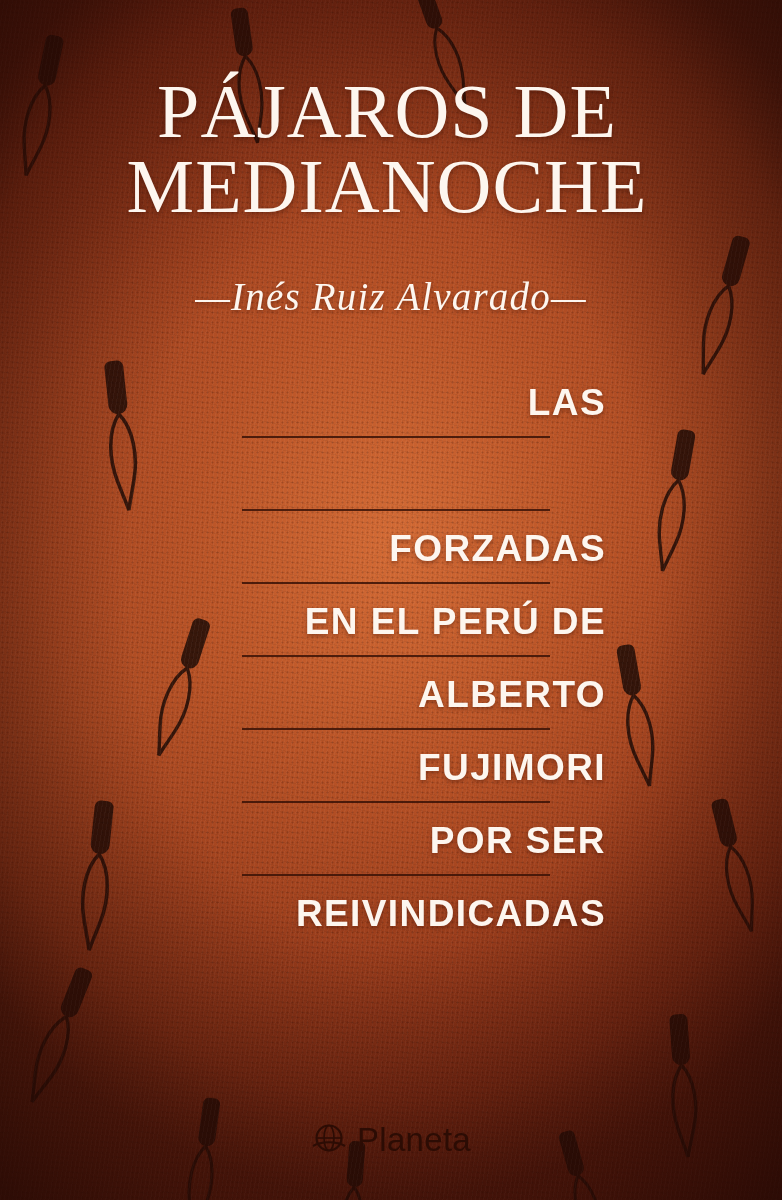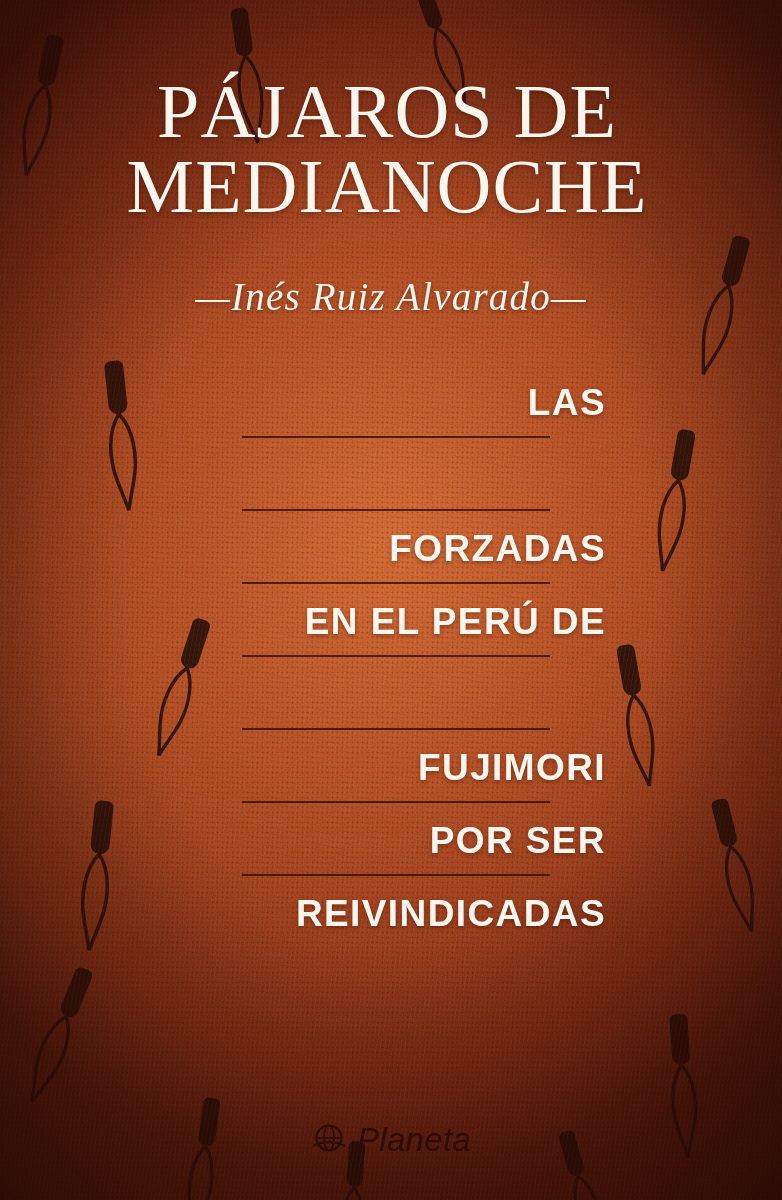--- a/index.html
+++ b/index.html
@@ -124,21 +124,20 @@
   .publisher {
     position: absolute;
     bottom: 40px;
     left: 0;
     right: 0;
     display: flex;
     align-items: center;
     justify-content: center;
     gap: 10px;
     color: #2c0c04;
-    font-style: italic;
   }
   .publisher .mark { display: block; }
   .publisher .name {
     font-family: "Liberation Sans", sans-serif;
     font-size: 33px;
     letter-spacing: 0.3px;
     color: #2c0c04;
   }
 </style>
 </head>
@@ -257,20 +256,21 @@
       </div>
       <div class="sub-line">
         <div class="txt">FORZADAS</div>
         <div class="rule"></div>
       </div>
       <div class="sub-line">
         <div class="txt">EN EL PERÚ DE</div>
         <div class="rule"></div>
       </div>
       <div class="sub-line">
+        <div class="txt">ALBERTO</div>
         <div class="rule"></div>
       </div>
       <div class="sub-line">
         <div class="txt">FUJIMORI</div>
         <div class="rule"></div>
       </div>
       <div class="sub-line">
         <div class="txt">POR SER</div>
         <div class="rule"></div>
       </div>

